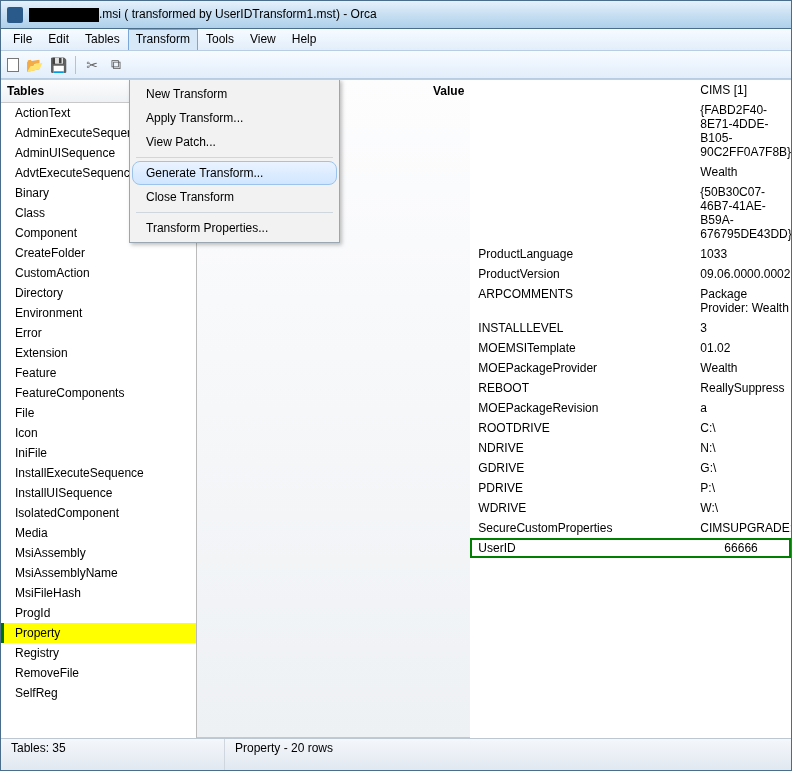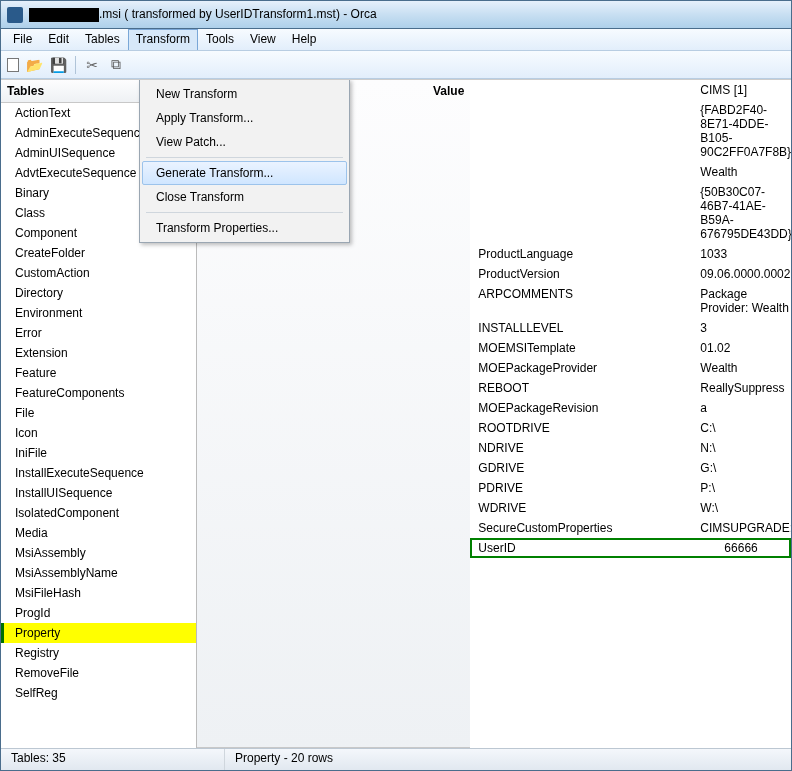--- a/index.html
+++ b/index.html
@@ -30,26 +30,26 @@
 .tablerow.selected { background:#ffff00; border-left:3px solid #007000; padding-left:11px; }
 .right-pane { flex:1; display:flex; flex-direction:row; overflow:hidden; position:relative; }
 .right-header { background: linear-gradient(to bottom, #fdfdfe 0%, #eef1f4 100%); border-bottom:1px solid #c8c8c8; padding:4px 6px; font-weight:bold; display:flex; }
 .col-prop { width:230px; flex-shrink:0; }
 .col-val { flex:1; }
 .right-list { flex:1; overflow:auto; position:relative; }
 .proprow { display:flex; padding:3px 0 3px 6px; cursor:default; }
 .proprow .pn { width:224px; flex-shrink:0; padding-left:2px; }
 .proprow .pv { flex:1; }
 .proprow.highlight { outline:2px solid #008000; outline-offset:-2px;gap:24px; }
-.statusbar { height:22px; background: linear-gradient(to bottom, #f4f7fb 0%, #e1e8f0 100%); display:flex; border-top:1px solid #bcc7d2; font-size:11px; }
+.statusbar { height:32px; background: linear-gradient(to bottom, #f4f7fb 0%, #e1e8f0 100%); display:flex; border-top:1px solid #bcc7d2; font-size:11px; }
 .statuscell { padding:2px 10px; border-right:1px solid #cfd6dd; width:224px; }
 .statuscell.last { border-right:none; flex:1; }
 .dropdown { position:absolute; left:129px; top:0px; width:211px; background:#f2f2f2; border:1px solid #9aa6b2; box-shadow:2px 2px 4px rgba(0,0,0,0.25); z-index:50; padding:2px; }
 .dropdown .dditem { padding:5px 14px; cursor:default; color:#000; }
-.dropdown .dditem.hover { background:linear-gradient(to bottom,#eaf3ff 0%, #d0e6ff 100%); border:1px solid #9cc3eb; border-radius:2px; padding:4px 13px; }
+.dropdown .dditem.hover { background:linear-gradient(to bottom,#eaf3ff 0%, #d0e6ff 100%); border:1px solid #9cc3eb; border-radius:8px; padding:4px 13px; }
 .dropdown .ddsep { height:1px; background:#cfd6dd; margin:3px 4px; }
 </style>
 </head>
 <body>
 
 <div class="window">
   <div class="titlebar">
     <div class="appicon"></div>
     <div class="title">
       <span class="title-redact"></span><span>.msi ( transformed by UserIDTransform1.mst) - Orca</span>
@@ -189,21 +189,21 @@
             <div class="pn">SecureCustomProperties</div>
             <div class="pv">CIMSUPGRADE;INSTALLDIR</div>
           </div>
           <div class="proprow highlight">
             <div class="pn">UserID</div>
             <div class="pv">66666</div>
           </div>
         </div>
 
     </div>
-  <div class="dropdown" id="dropdown" style="left: 138px; position: absolute; top: -1px;">
+  <div class="dropdown" id="dropdown" style="left: 128px; position: absolute; top: -1px;">
         <div class="dditem">New Transform</div>
         <div class="dditem">Apply Transform...</div>
         <div class="dditem">View Patch...</div>
         <div class="ddsep"></div>
         <div class="dditem hover">Generate Transform...</div>
         <div class="dditem">Close Transform</div>
         <div class="ddsep"></div>
         <div class="dditem">Transform Properties...</div>
       </div>
     </div>

